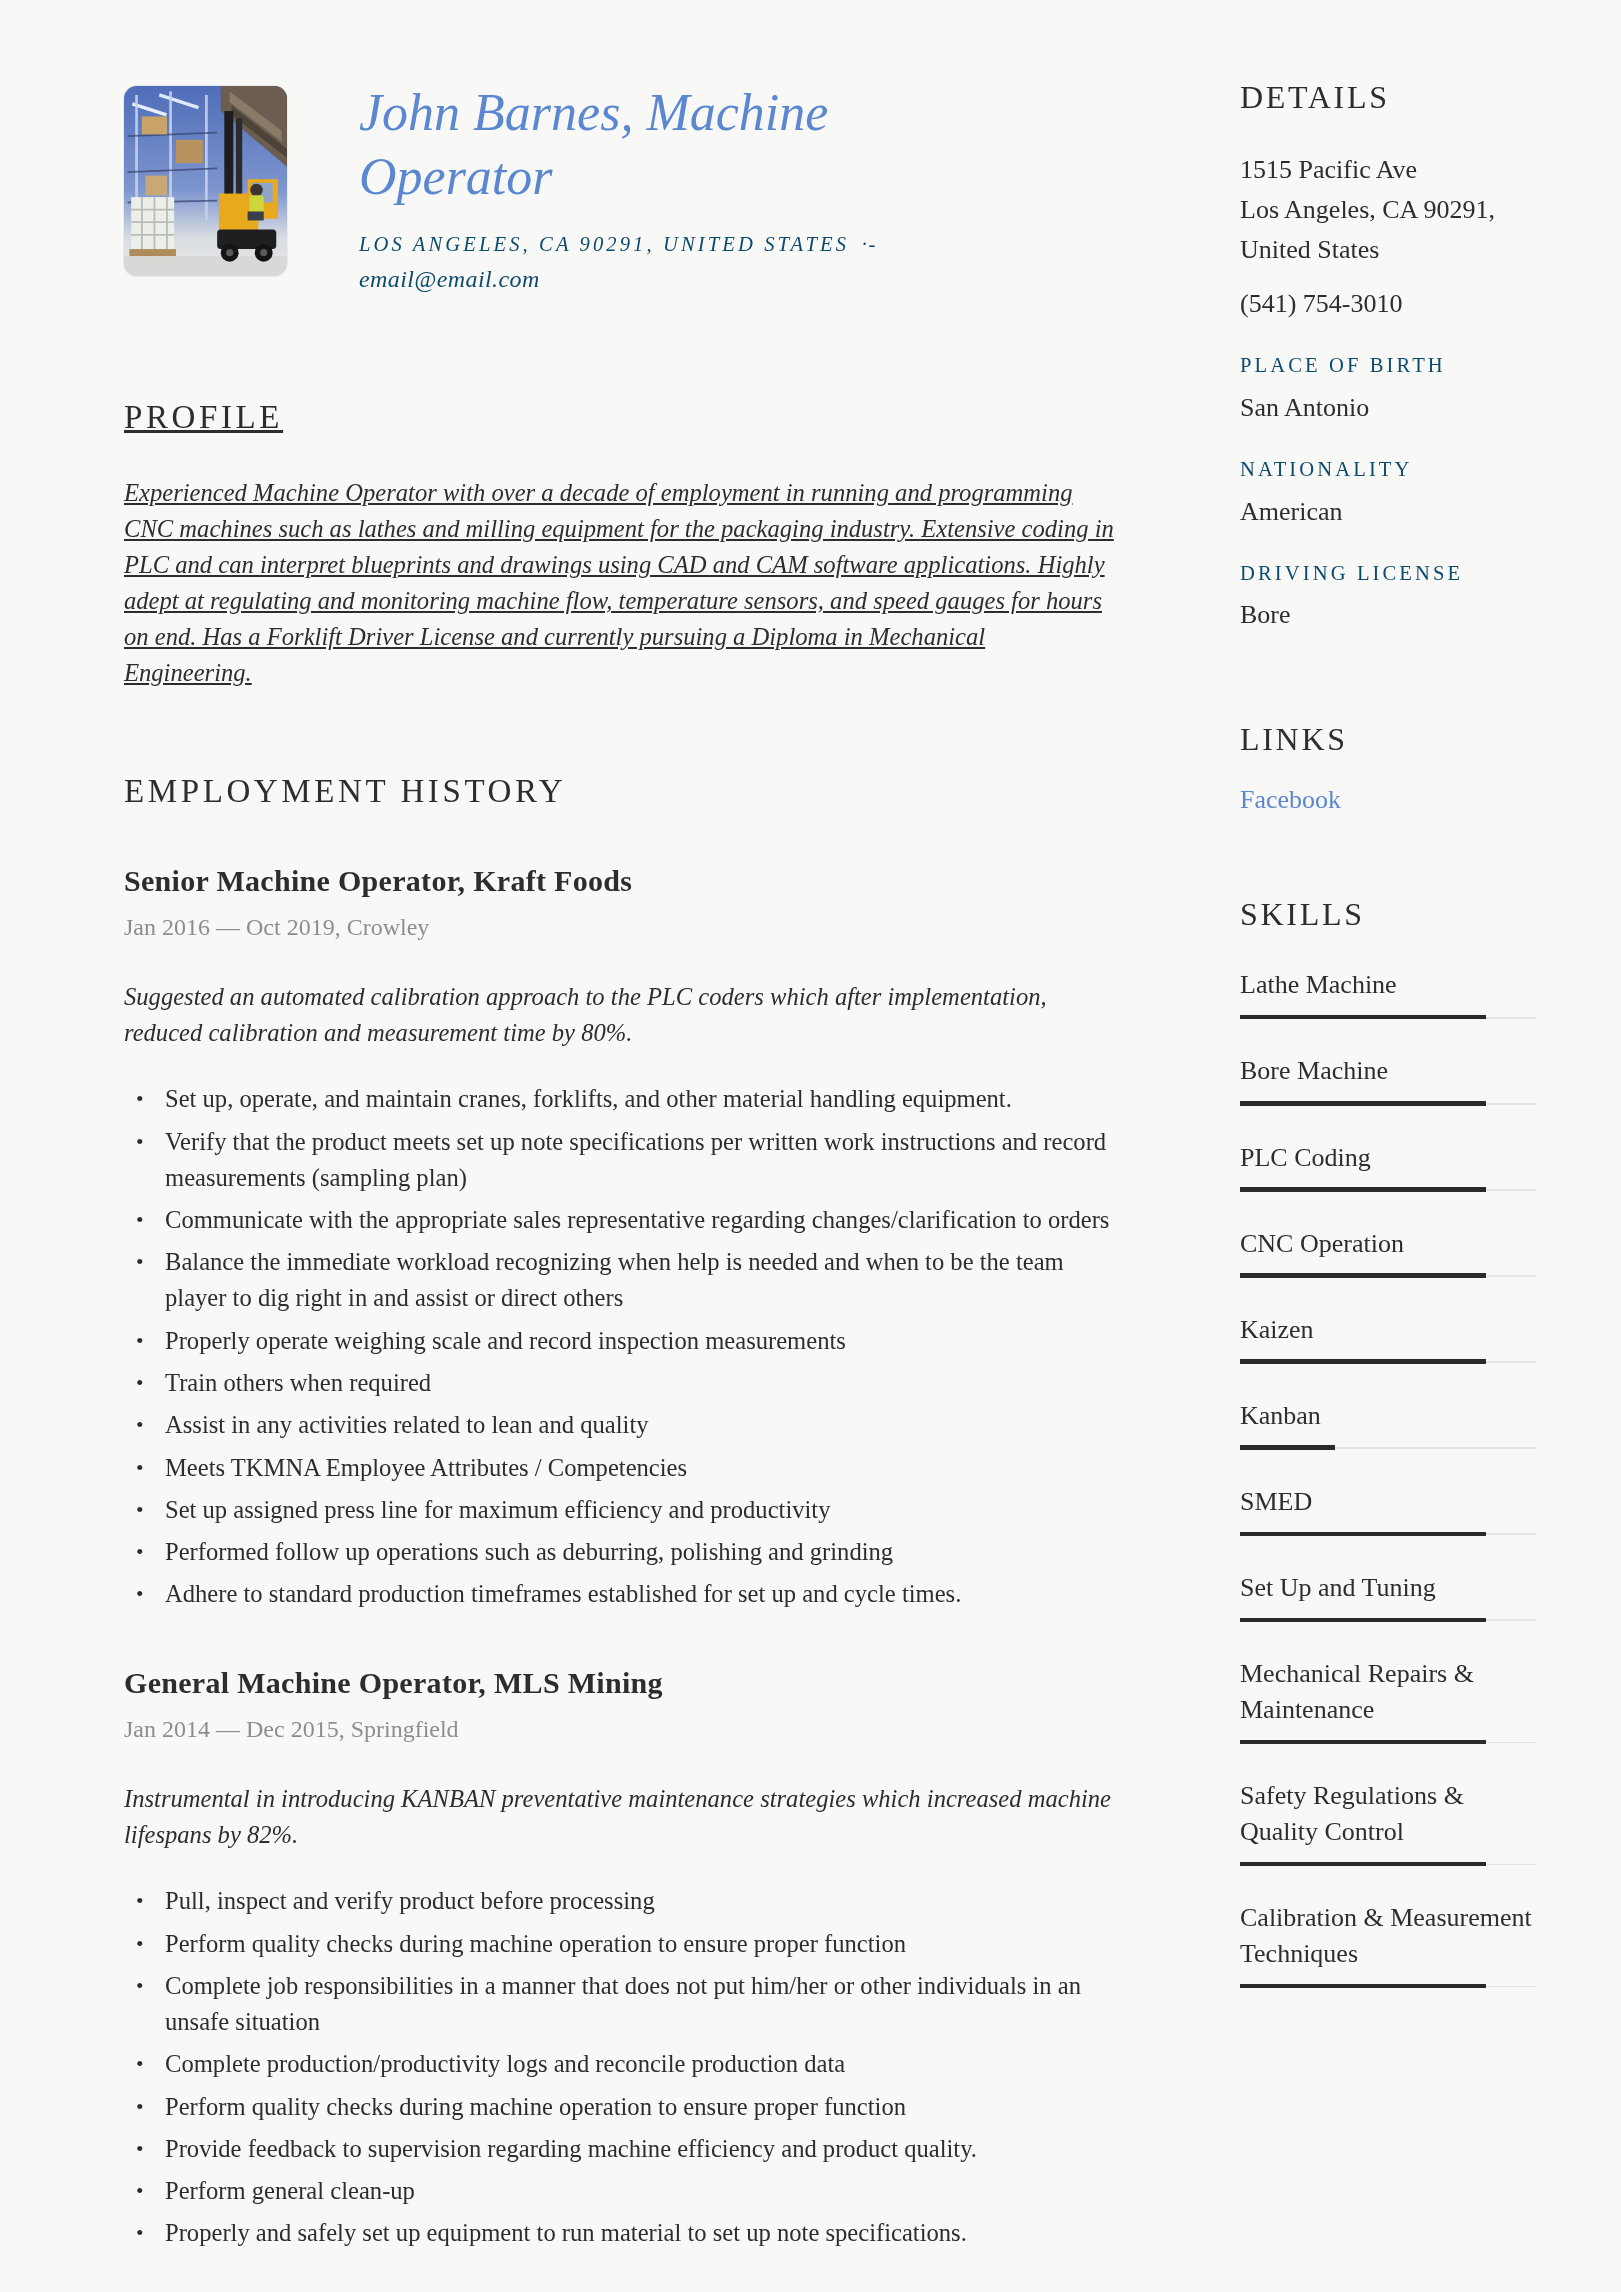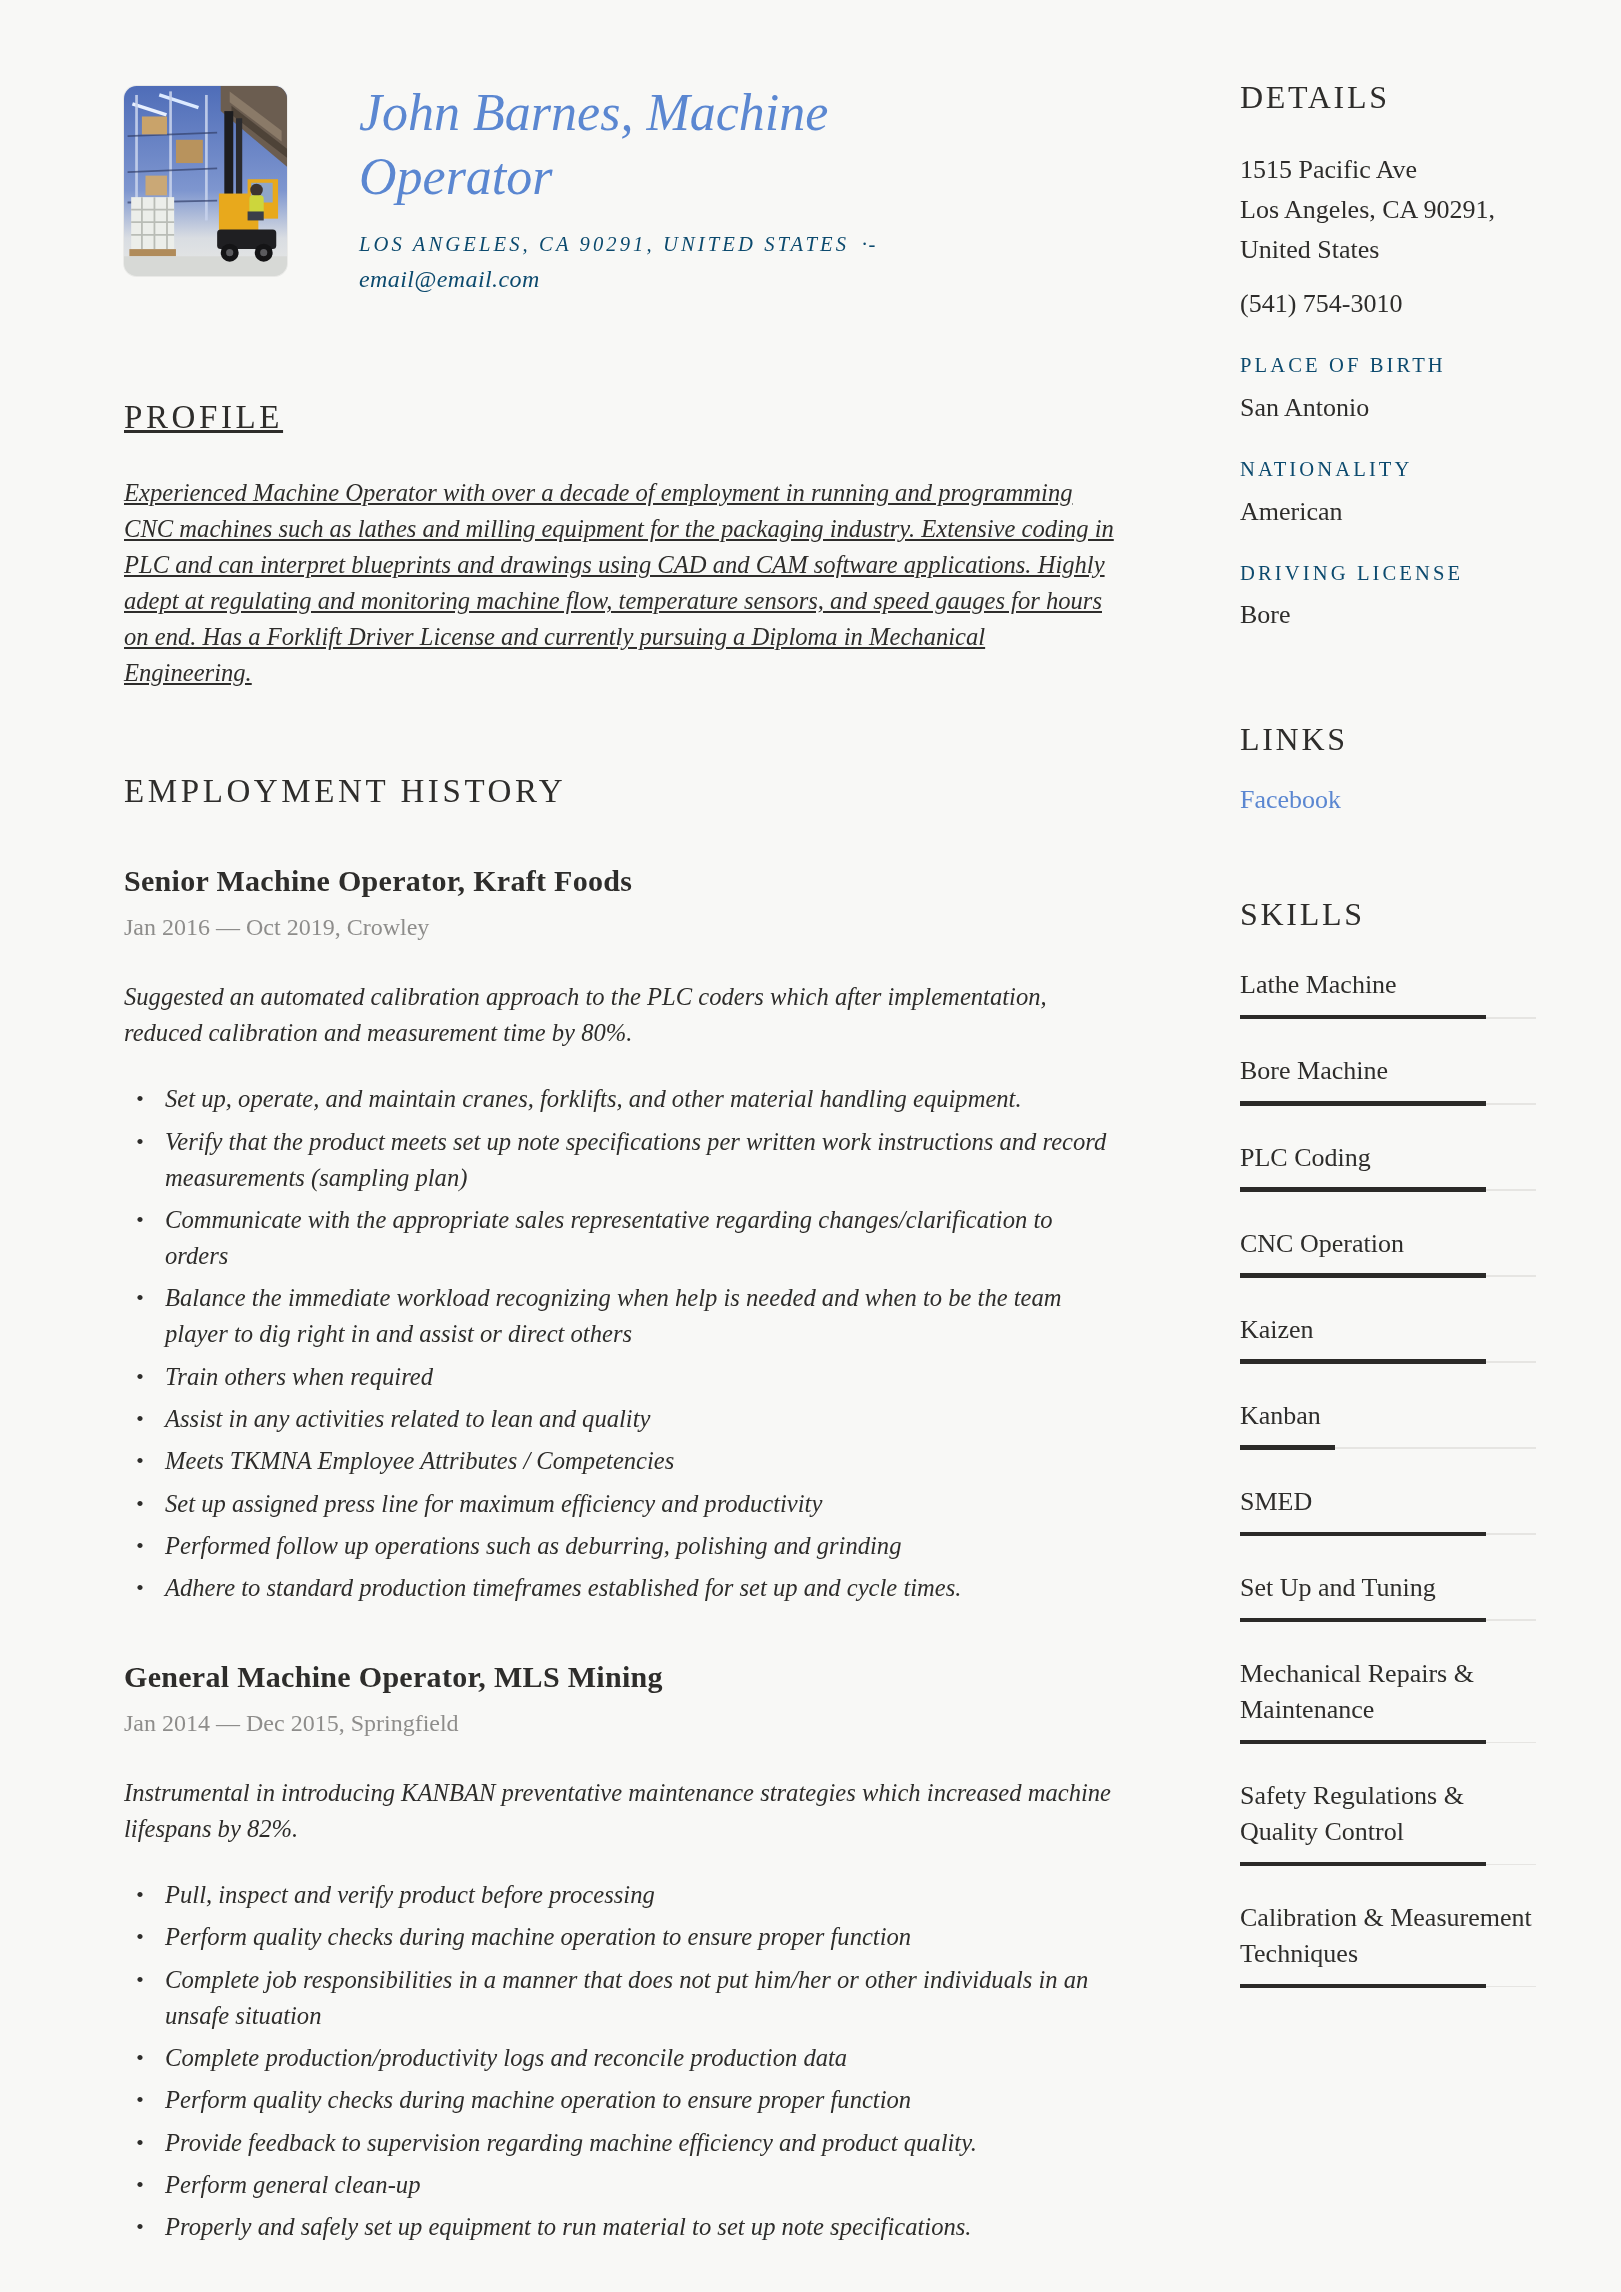--- a/index.html
+++ b/index.html
@@ -58,21 +58,21 @@
   .job{margin-top:54px;}
   .job h3{
     margin:0;font-size:30px;font-weight:700;letter-spacing:0.3px;
   }
   .job .dates{margin-top:16px;font-size:24px;color:#8e8d8b;}
   .job .summary{
     margin:38px 0 0 0;width:994px;
     font-style:italic;font-size:24.6px;line-height:36px;
   }
   ul.bullets{
-    margin:30px 0 0 0;padding:0 0 0 41px;list-style:none;width:953px;font-style:italic;
+    margin:30px 0 0 0;padding:0 0 0 41px;list-style:none;width:953px;
   }
   ul.bullets li{
     position:relative;font-size:24.6px;line-height:36px;margin:0 0 6.3px 0;
   }
   ul.bullets li::before{
     content:"•";position:absolute;left:-29px;top:0;
     font-size:21.5px;color:#2e2d2b;
   }
 
   
@@ -190,20 +190,21 @@
 
       <div class="job">
         <h3>Senior Machine Operator, Kraft Foods</h3>
         <div class="dates">Jan 2016 — Oct 2019, Crowley</div>
         <p class="summary">Suggested an automated calibration approach to the PLC coders which after implementation, reduced calibration and measurement time by 80%.</p>
         <ul class="bullets">
           <li>Set up, operate, and maintain cranes, forklifts, and other material handling equipment.</li>
           <li>Verify that the product meets set up note specifications per written work instructions and record measurements (sampling plan)</li>
           <li>Communicate with the appropriate sales representative regarding changes/clarification to orders</li>
           <li>Balance the immediate workload recognizing when help is needed and when to be the team player to dig right in and assist or direct others</li>
+          <li>Properly operate weighing scale and record inspection measurements</li>
           <li>Train others when required</li>
           <li>Assist in any activities related to lean and quality</li>
           <li>Meets TKMNA Employee Attributes / Competencies</li>
           <li>Set up assigned press line for maximum efficiency and productivity</li>
           <li>Performed follow up operations such as deburring, polishing and grinding</li>
           <li>Adhere to standard production timeframes established for set up and cycle times.</li>
         </ul>
       </div>
 
       <div class="job">

